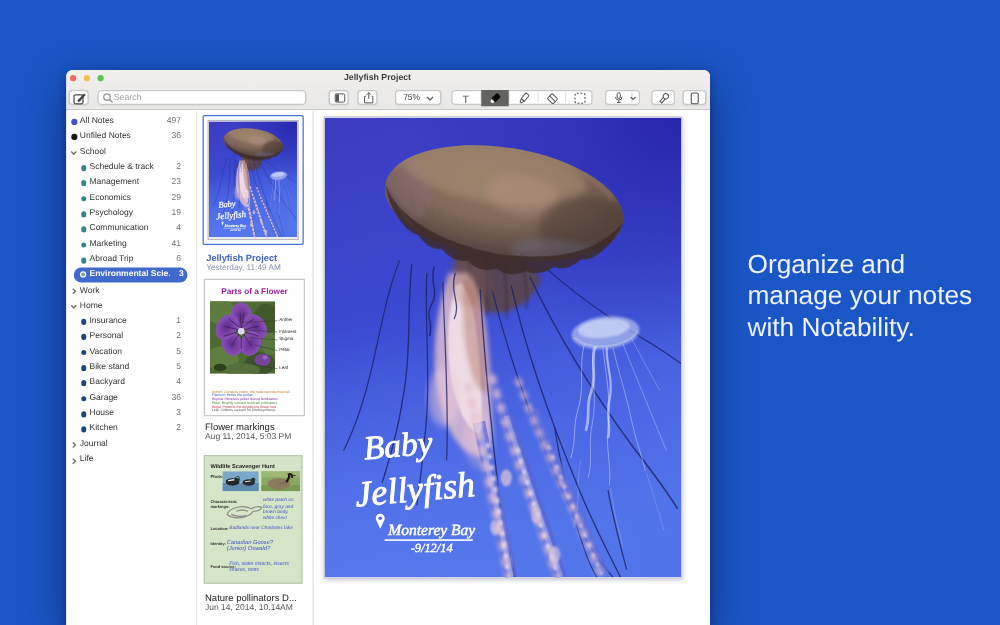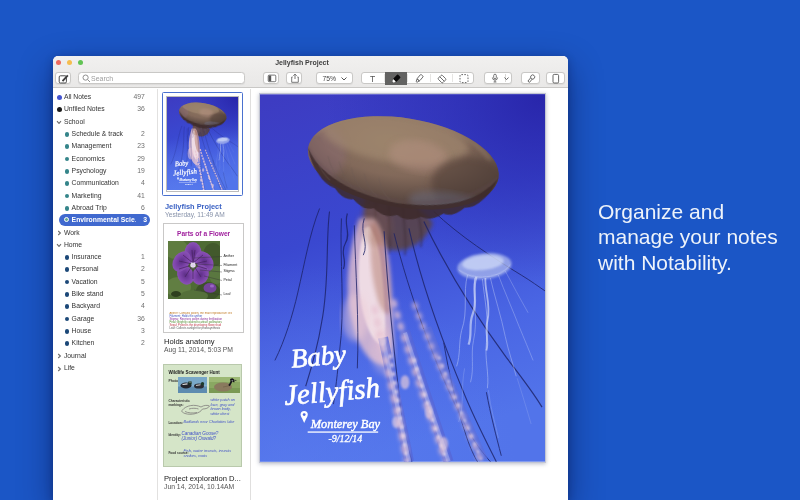--- a/index.html
+++ b/index.html
@@ -487,21 +487,21 @@
       </svg>
       <div style="position:absolute;left:5px;top:88.5px;font-size:2.8px;line-height:2.95px;white-space:nowrap;overflow:hidden;width:70px;">
         <div style="color:#c07820;">Anther: Contains pollen, the male reproductive cell</div>
         <div style="color:#3a55c0;">Filament: Holds the anther</div>
         <div style="color:#8a2a9a;">Stigma: Receives pollen during fertilization</div>
         <div style="color:#4a8a2a;">Petal: Brightly colored to attract pollinators</div>
         <div style="color:#c03a4a;">Sepal: Protects the developing flower bud</div>
         <div style="color:#555;">Leaf: Collects sunlight for photosynthesis</div>
       </div>
     </div>
-    <div style="position:absolute;left:6px;top:248px;font-size:7.6px;color:#1a1a1a;">Holds anatomy</div>
+    <div style="position:absolute;left:6px;top:248px;font-size:7.6px;color:#1a1a1a;">Flower markings</div>
     <div style="position:absolute;left:6px;top:257.5px;font-size:6.8px;color:#555;">Aug 11, 2014, 5:03 PM</div>
 
     <div class="card" style="left:5.4px;top:275.9px;width:78.6px;height:102.6px;background:#d5e5c8;border-color:#b9c9ac;">
       <div style="position:absolute;left:4px;top:4.5px;font-size:4.5px;font-weight:700;color:#222;">Wildlife Scavenger Hunt</div>
       <div style="position:absolute;left:4px;top:14px;font-size:3.4px;font-weight:700;color:#333;">Photo:</div>
       <svg width="29" height="16" viewBox="0 0 29 16" style="position:absolute;left:14px;top:12px;">
         <rect width="29" height="16" fill="#79a8c8"></rect>
         <rect y="9" width="29" height="7" fill="#5e8cb0"></rect>
         <path d="M0,9 L29,9" stroke="#8fb8d4" stroke-width="0.8"></path>
         <ellipse cx="8" cy="8.5" rx="5.5" ry="3" fill="#23252c"></ellipse>
@@ -532,21 +532,21 @@
         </g>
       </svg>
       <div style="position:absolute;left:46px;top:33px;font-size:3.8px;color:#4050c8;font-style:italic;line-height:4.4px;">white patch on<br>face, gray and<br>brown body,<br>white chest</div>
       <div style="position:absolute;left:4px;top:56px;font-size:3.2px;font-weight:700;color:#333;">Location:</div>
       <div style="position:absolute;left:19px;top:55px;font-size:3.8px;color:#4050c8;font-style:italic;">Badlands near Charlottes lake</div>
       <div style="position:absolute;left:4px;top:68px;font-size:3.2px;font-weight:700;color:#333;">Identity:</div>
       <div style="position:absolute;left:17px;top:65.5px;font-size:4.6px;color:#4050c8;font-style:italic;line-height:5.4px;">Canadian Goose?<br>(Junior) Oswald?</div>
       <div style="position:absolute;left:4px;top:86px;font-size:3.2px;font-weight:700;color:#333;">Food source:</div>
       <div style="position:absolute;left:19px;top:84px;font-size:4px;color:#4050c8;font-style:italic;line-height:4.6px;">Fish, water insects, insects<br>snakes, roots</div>
     </div>
-    <div style="position:absolute;left:6px;top:385.5px;font-size:7.6px;color:#1a1a1a;">Project exploration D...</div>
+    <div style="position:absolute;left:6px;top:385.5px;font-size:7.6px;color:#1a1a1a;">Nature pollinators D...</div>
     <div style="position:absolute;left:6px;top:394.8px;font-size:6.8px;color:#555;">Jun 14, 2014,  10.14AM</div>
   </div>
 </div>
 
 <svg width="0" height="0" style="position:absolute;">
   <defs>
     <symbol id="jellysym" viewBox="0 0 287 370">
     <defs>
       <linearGradient id="bg" x1="0.1" y1="0" x2="0.35" y2="1">
         <stop offset="0" stop-color="#3d3cc2"></stop>

